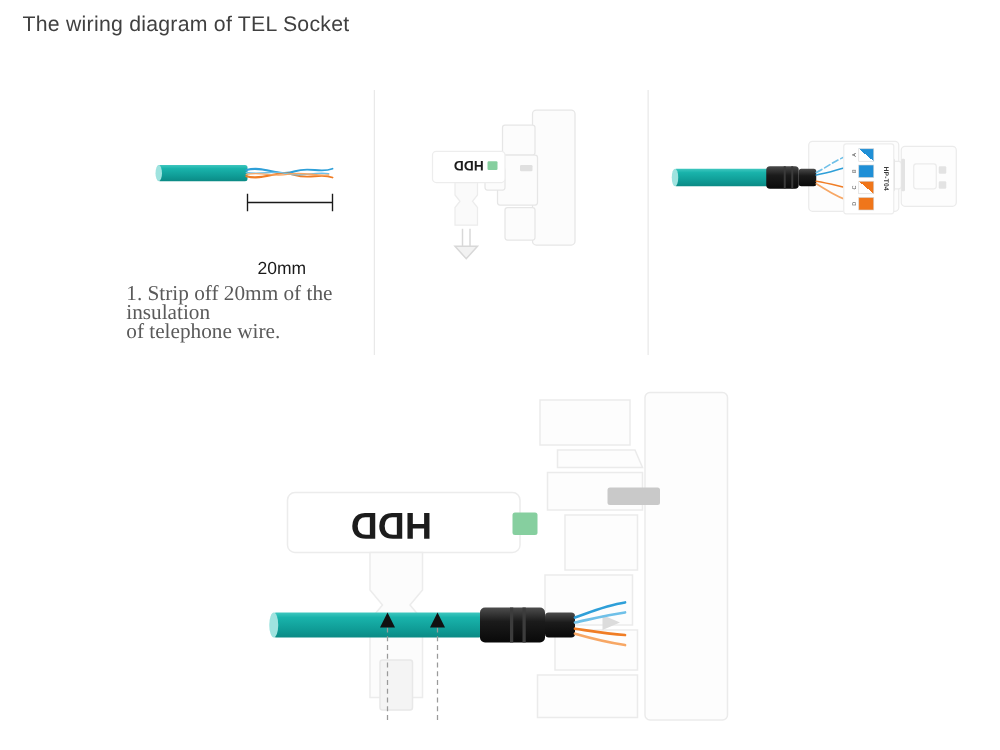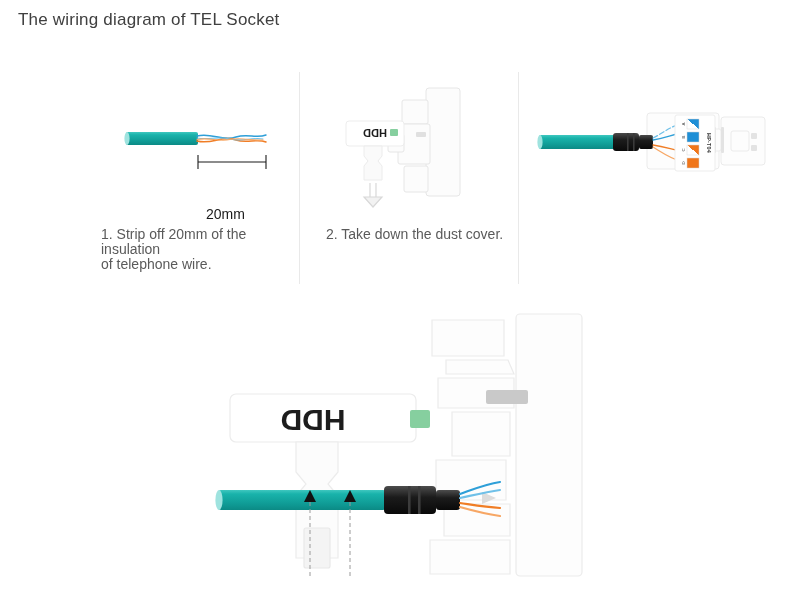--- a/index.html
+++ b/index.html
@@ -39,24 +39,25 @@
     position: absolute;
     width: 1px;
     background: #e9e9e9;
   }
   .divider.d1 { left: 299px; top: 72px; height: 212px; }
   .divider.d2 { left: 518px; top: 72px; height: 212px; }
 
   
   .caption {
     position: absolute;
-    font-size: 14px;
+    font-size: 17px;
     line-height: 15px;
     color: #5a5a5a;
     white-space: pre-line;
+    font-family: Liberation Serif, serif;
   }
   .cap1 { left: 101px; top: 227px; width: 190px; }
   .cap2 { left: 326px; top: 227px; width: 190px; }
   .cap3 { left: 536px; top: 227px; width: 235px; }
   .cap4 { left: 238px; top: 466px; width: 220px; }
 
   
   .fig { position: absolute; }
   .fig svg { display: block; overflow: visible; }
 
@@ -303,15 +304,14 @@
           <line x1="150" y1="276" x2="150" y2="202"></line>
         </g>
         <path d="M104 202 h12 l-6 -12 z" fill="#111111"></path>
         <path d="M144 202 h12 l-6 -12 z" fill="#111111"></path>
       </g>
     </svg>
   </div>
 
   <div class="caption cap1">1. Strip off 20mm of the insulation
     of telephone wire.</div>
-  <div class="caption cap2">2. Take down the dust cover.</div>
 
 </div>
 
 </body></html>

